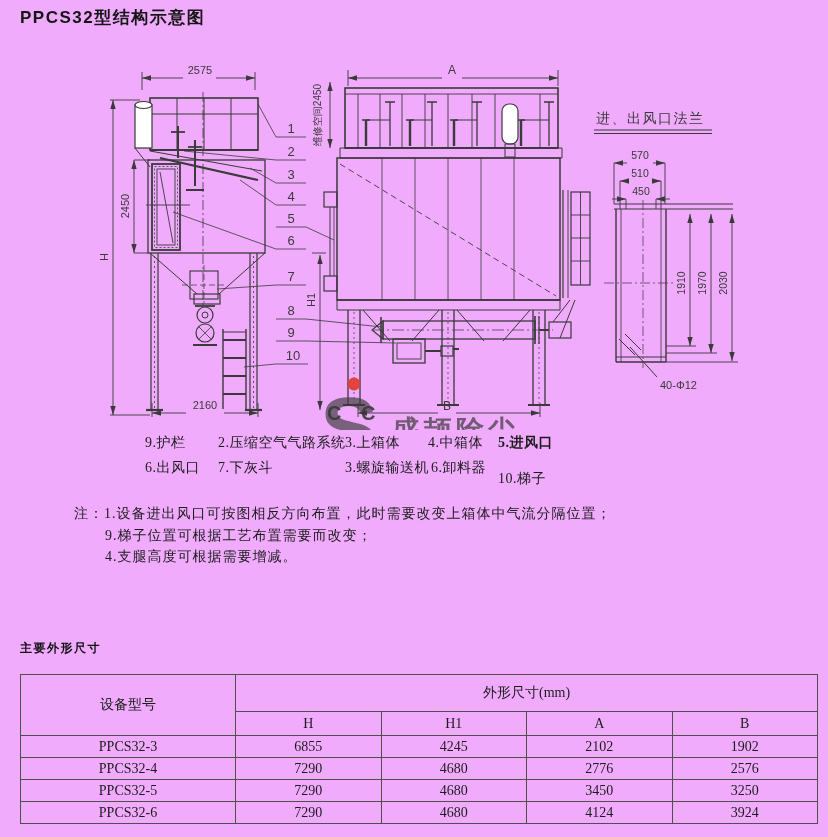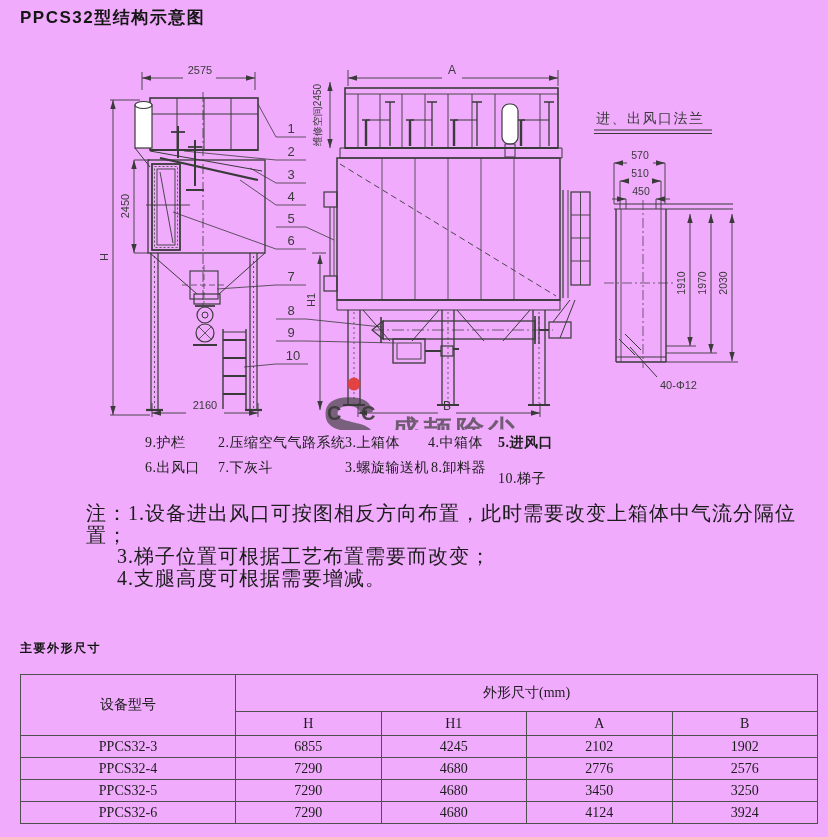--- a/index.html
+++ b/index.html
@@ -12,22 +12,22 @@
     position:absolute; left:20px; top:6px; font-size:17px; font-weight:bold;
     letter-spacing:1.5px; color:#151515;
   }
   svg.drawing { position:absolute; left:0; top:0; }
   svg text { font-family:"Liberation Sans",sans-serif; fill:#3a3a3a; }
   .legend-item {
     position:absolute; font-family:"Liberation Serif",serif; font-size:14px;
     color:#1c1c1c; letter-spacing:0.5px; white-space:nowrap;
   }
   .notes {
-    position:absolute; left:86px; top:503px; font-family:"Liberation Serif",serif;
-    font-size:20px; line-height:21.5px; letter-spacing:1px; color:#1c1c1c;
+    position:absolute; left:74px; top:503px; font-family:"Liberation Serif",serif;
+    font-size:14px; line-height:21.5px; letter-spacing:1px; color:#1c1c1c;
   }
   .notes .cont { padding-left:31px; }
   .section-title {
     position:absolute; left:20px; top:640px; font-size:12px; font-weight:bold;
     letter-spacing:1.5px; color:#111;
   }
   table.dims {
     position:absolute; left:20px; top:674px; width:797px; border-collapse:collapse;
     table-layout:fixed; font-family:"Liberation Serif",serif; font-size:14px; color:#1c1c1c;
   }
@@ -277,27 +277,27 @@
 
   <div>
     <span class="legend-item" style="left:145px; top:434px;">9.护栏</span>
     <span class="legend-item" style="left:218px; top:434px;">2.压缩空气气路系统</span>
     <span class="legend-item" style="left:345px; top:434px;">3.上箱体</span>
     <span class="legend-item" style="left:428px; top:434px;">4.中箱体</span>
     <span class="legend-item" style="left:498px; top:434px;font-weight:bold;">5.进风口</span>
     <span class="legend-item" style="left:145px; top:459px;">6.出风口</span>
     <span class="legend-item" style="left:218px; top:459px;">7.下灰斗</span>
     <span class="legend-item" style="left:345px; top:459px;">3.螺旋输送机</span>
-    <span class="legend-item" style="left:431px; top:459px;">8.卸料器</span>
+    <span class="legend-item" style="left:431px; top:459px;">6.卸料器</span>
     <span class="legend-item" style="left:498px; top:459px;margin-top:11px;">10.梯子</span>
   </div>
 
   <div class="notes">
     <div><span>注：</span><span>1.设备进出风口可按图相反方向布置，此时需要改变上箱体中气流分隔位置；</span></div>
-    <div class="cont">3.梯子位置可根据工艺布置需要而改变；</div>
+    <div class="cont">9.梯子位置可根据工艺布置需要而改变；</div>
     <div class="cont">4.支腿高度可根据需要增减。</div>
   </div>
 
   <div class="section-title">主要外形尺寸</div>
 
   <table class="dims">
     <colgroup>
       <col style="width:215px">
         <col style="width:145.5px">
         <col style="width:145.5px">

